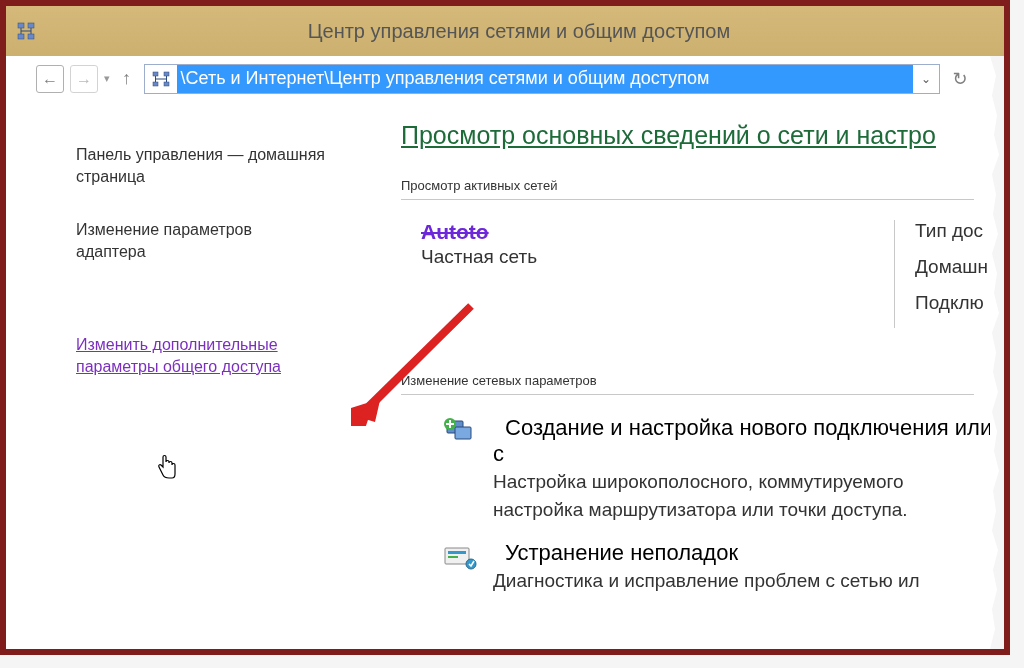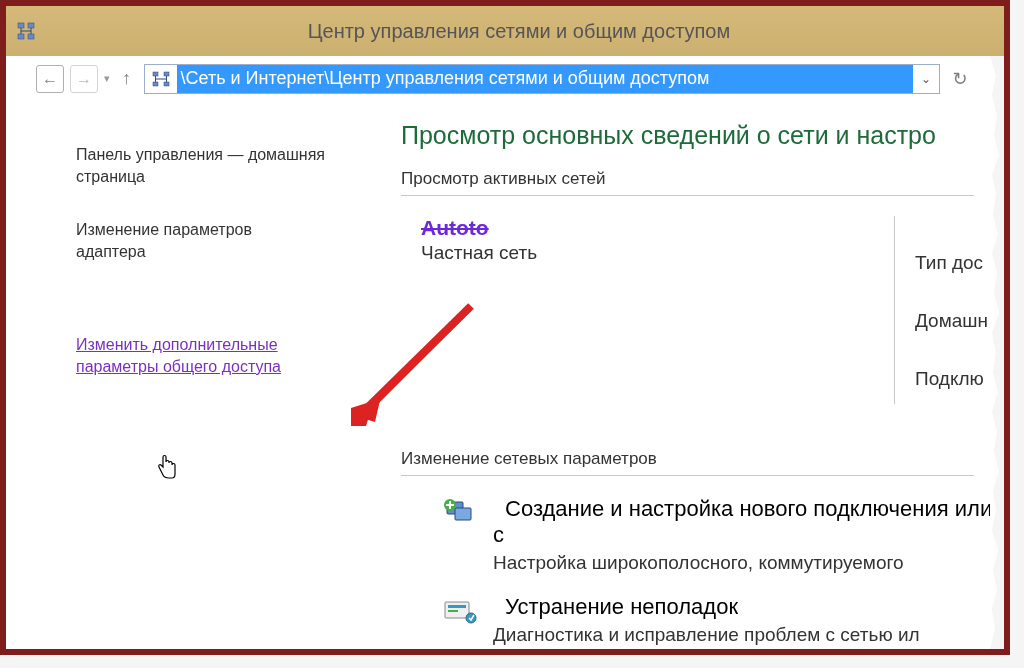--- a/index.html
+++ b/index.html
@@ -17,30 +17,30 @@
     .addr-icon { width: 26px; height: 20px; display: flex; align-items: center; justify-content: center; margin: 0 3px; }
     .addr-path { flex: 1; background: #3399ff; color: #fff; font-size: 18px; height: 100%; display: flex; align-items: center; padding: 8px 4px; white-space: nowrap; overflow: hidden; }
     .addr-drop { width: 26px; height: 100%; display: flex; align-items: center; justify-content: center; color: #606060; cursor: pointer; font-size: 12px; }
     .refresh-btn { width: 28px; height: 28px; display: flex; align-items: center; justify-content: center; color: #808080; font-size: 18px; cursor: pointer; }
     .content { display: flex; padding: 15px 0 0 0; height: calc(100% - 95px); position: relative; }
     .sidebar { width: 340px; padding: 28px 20px 0 70px; }
     .side-link { display: block; font-size: 16px; color: #333; margin-bottom: 32px; line-height: 1.35; }
     .side-link-hl { color: #0066cc; text-decoration: underline; cursor: pointer; position: relative; display: inline-block; margin-top: 40px; }
     .side-link-hl.visited { color: #7b2fbf; }
     .main { flex: 1; padding: 5px 0 0 55px; }
-    .main-title { font-size: 25px; color: #1e6b3a; font-weight: 400; margin-bottom: 19px; }
-    .section-label { font-size: 17px; color: #333; margin-bottom: 6px; }
+    .main-title { font-size: 25px; color: #1e6b3a; font-weight: 400; margin-bottom: 28px; text-decoration: underline; }
+    .section-label { font-size: 13px; color: #333; margin-bottom: 6px; }
     .section-rule { border: none; border-top: 1px solid #c8c8c8; margin-bottom: 20px; width: 95%; }
     .network-row { display: flex; margin-bottom: 45px; }
     .net-left { flex: 0 0 400px; }
     .net-name { font-size: 21px; color: #6d28d9; font-weight: 700; }
     .net-name.striked { text-decoration: line-through; }
     .net-type { font-size: 19px; color: #333; margin-top: 2px; }
     .net-right { border-left: 1px solid #c8c8c8; padding-left: 20px; margin-left: auto; width: 110px; }
-    .net-right div { font-size: 19px; color: #333; margin-bottom: 14px; white-space: nowrap; margin-top: 36px; }
+    .net-right div { font-size: 19px; color: #333; margin-bottom: 14px; white-space: nowrap; }
     .setting-item { display: flex; align-items: flex-start; padding-left: 40px; margin-bottom: 18px; }
     .setting-icon { width: 38px; height: 32px; flex-shrink: 0; margin-right: 14px; margin-top: 2px; }
     .setting-text { }
     .setting-link { font-size: 22px; color: #000000; text-decoration: none; cursor: pointer; margin-left: 12px; }
     .setting-desc { font-size: 19px; color: #333; margin-top: 2px; line-height: 1.35; }
     .arrow-overlay { position: absolute; left: 345px; top: 195px; pointer-events: none; }
     .cursor-overlay { position: absolute; left: 148px; top: 352px; pointer-events: none; font-size: 22px; }
     .torn-edge { position: absolute; right: 0; top: 50px; bottom: 0; width: 14px; background: #fff; }
     .torn-svg { height: 100%; width: 14px; }
   </style>
@@ -135,20 +135,21 @@
             <rect x="6" y="4" width="16" height="12" rx="1" fill="#5f8dca" stroke="#2a4a7a"></rect>
             <rect x="14" y="10" width="16" height="12" rx="1" fill="#7aa8e0" stroke="#2a4a7a"></rect>
             <circle cx="9" cy="7" r="6" fill="#44b04a"></circle>
             <rect x="8" y="3" width="2" height="8" fill="#fff"></rect>
             <rect x="5" y="6" width="8" height="2" fill="#fff"></rect>
           </svg>
         </span>
         <div class="setting-text">
           <a class="setting-link">Создание и настройка нового подключения или с</a>
           <div class="setting-desc">Настройка широкополосного, коммутируемого</div>
+          <div class="setting-desc">настройка маршрутизатора или точки доступа.</div>
         </div>
       </div>
 
       <div class="setting-item">
         <span class="setting-icon">
           <svg width="38" height="30" viewBox="0 0 38 30">
             <rect x="4" y="6" width="24" height="16" rx="1" fill="#f0f0f0" stroke="#888"></rect>
             <rect x="7" y="9" width="18" height="3" fill="#3399cc"></rect>
             <rect x="7" y="14" width="10" height="2" fill="#44b04a"></rect>
             <circle cx="30" cy="22" r="5" fill="#3399cc" stroke="#2a6a8a"></circle>

